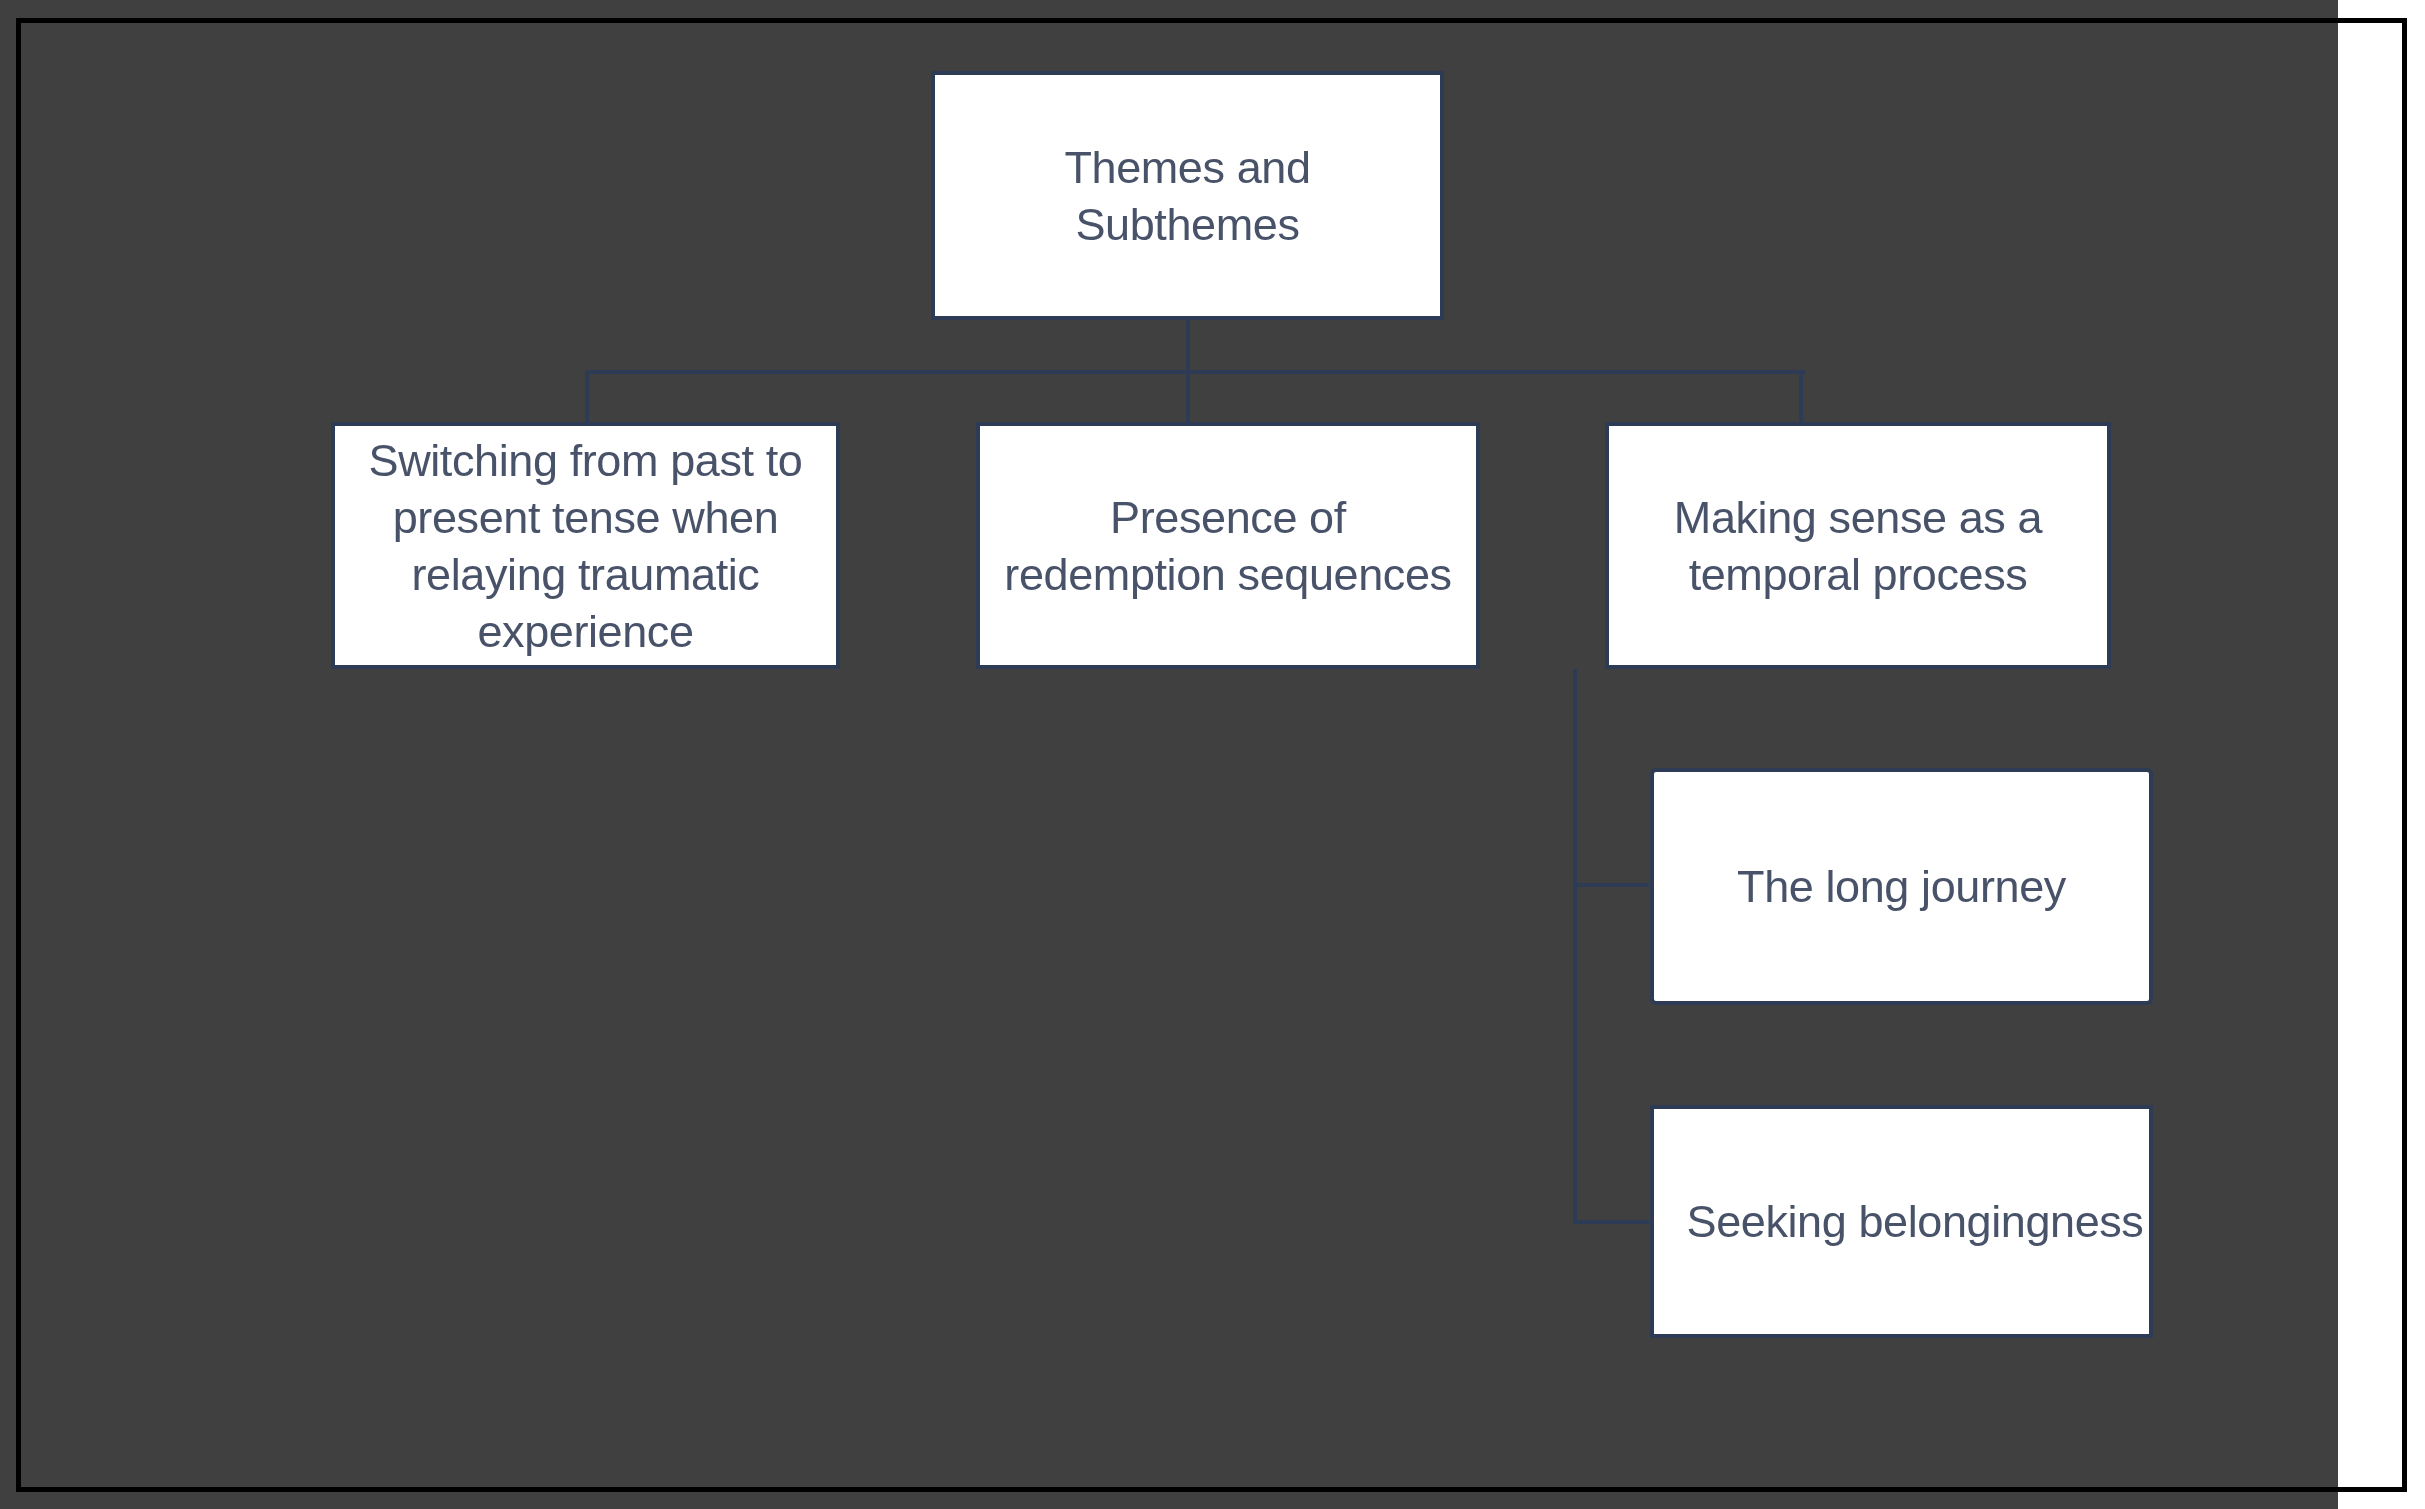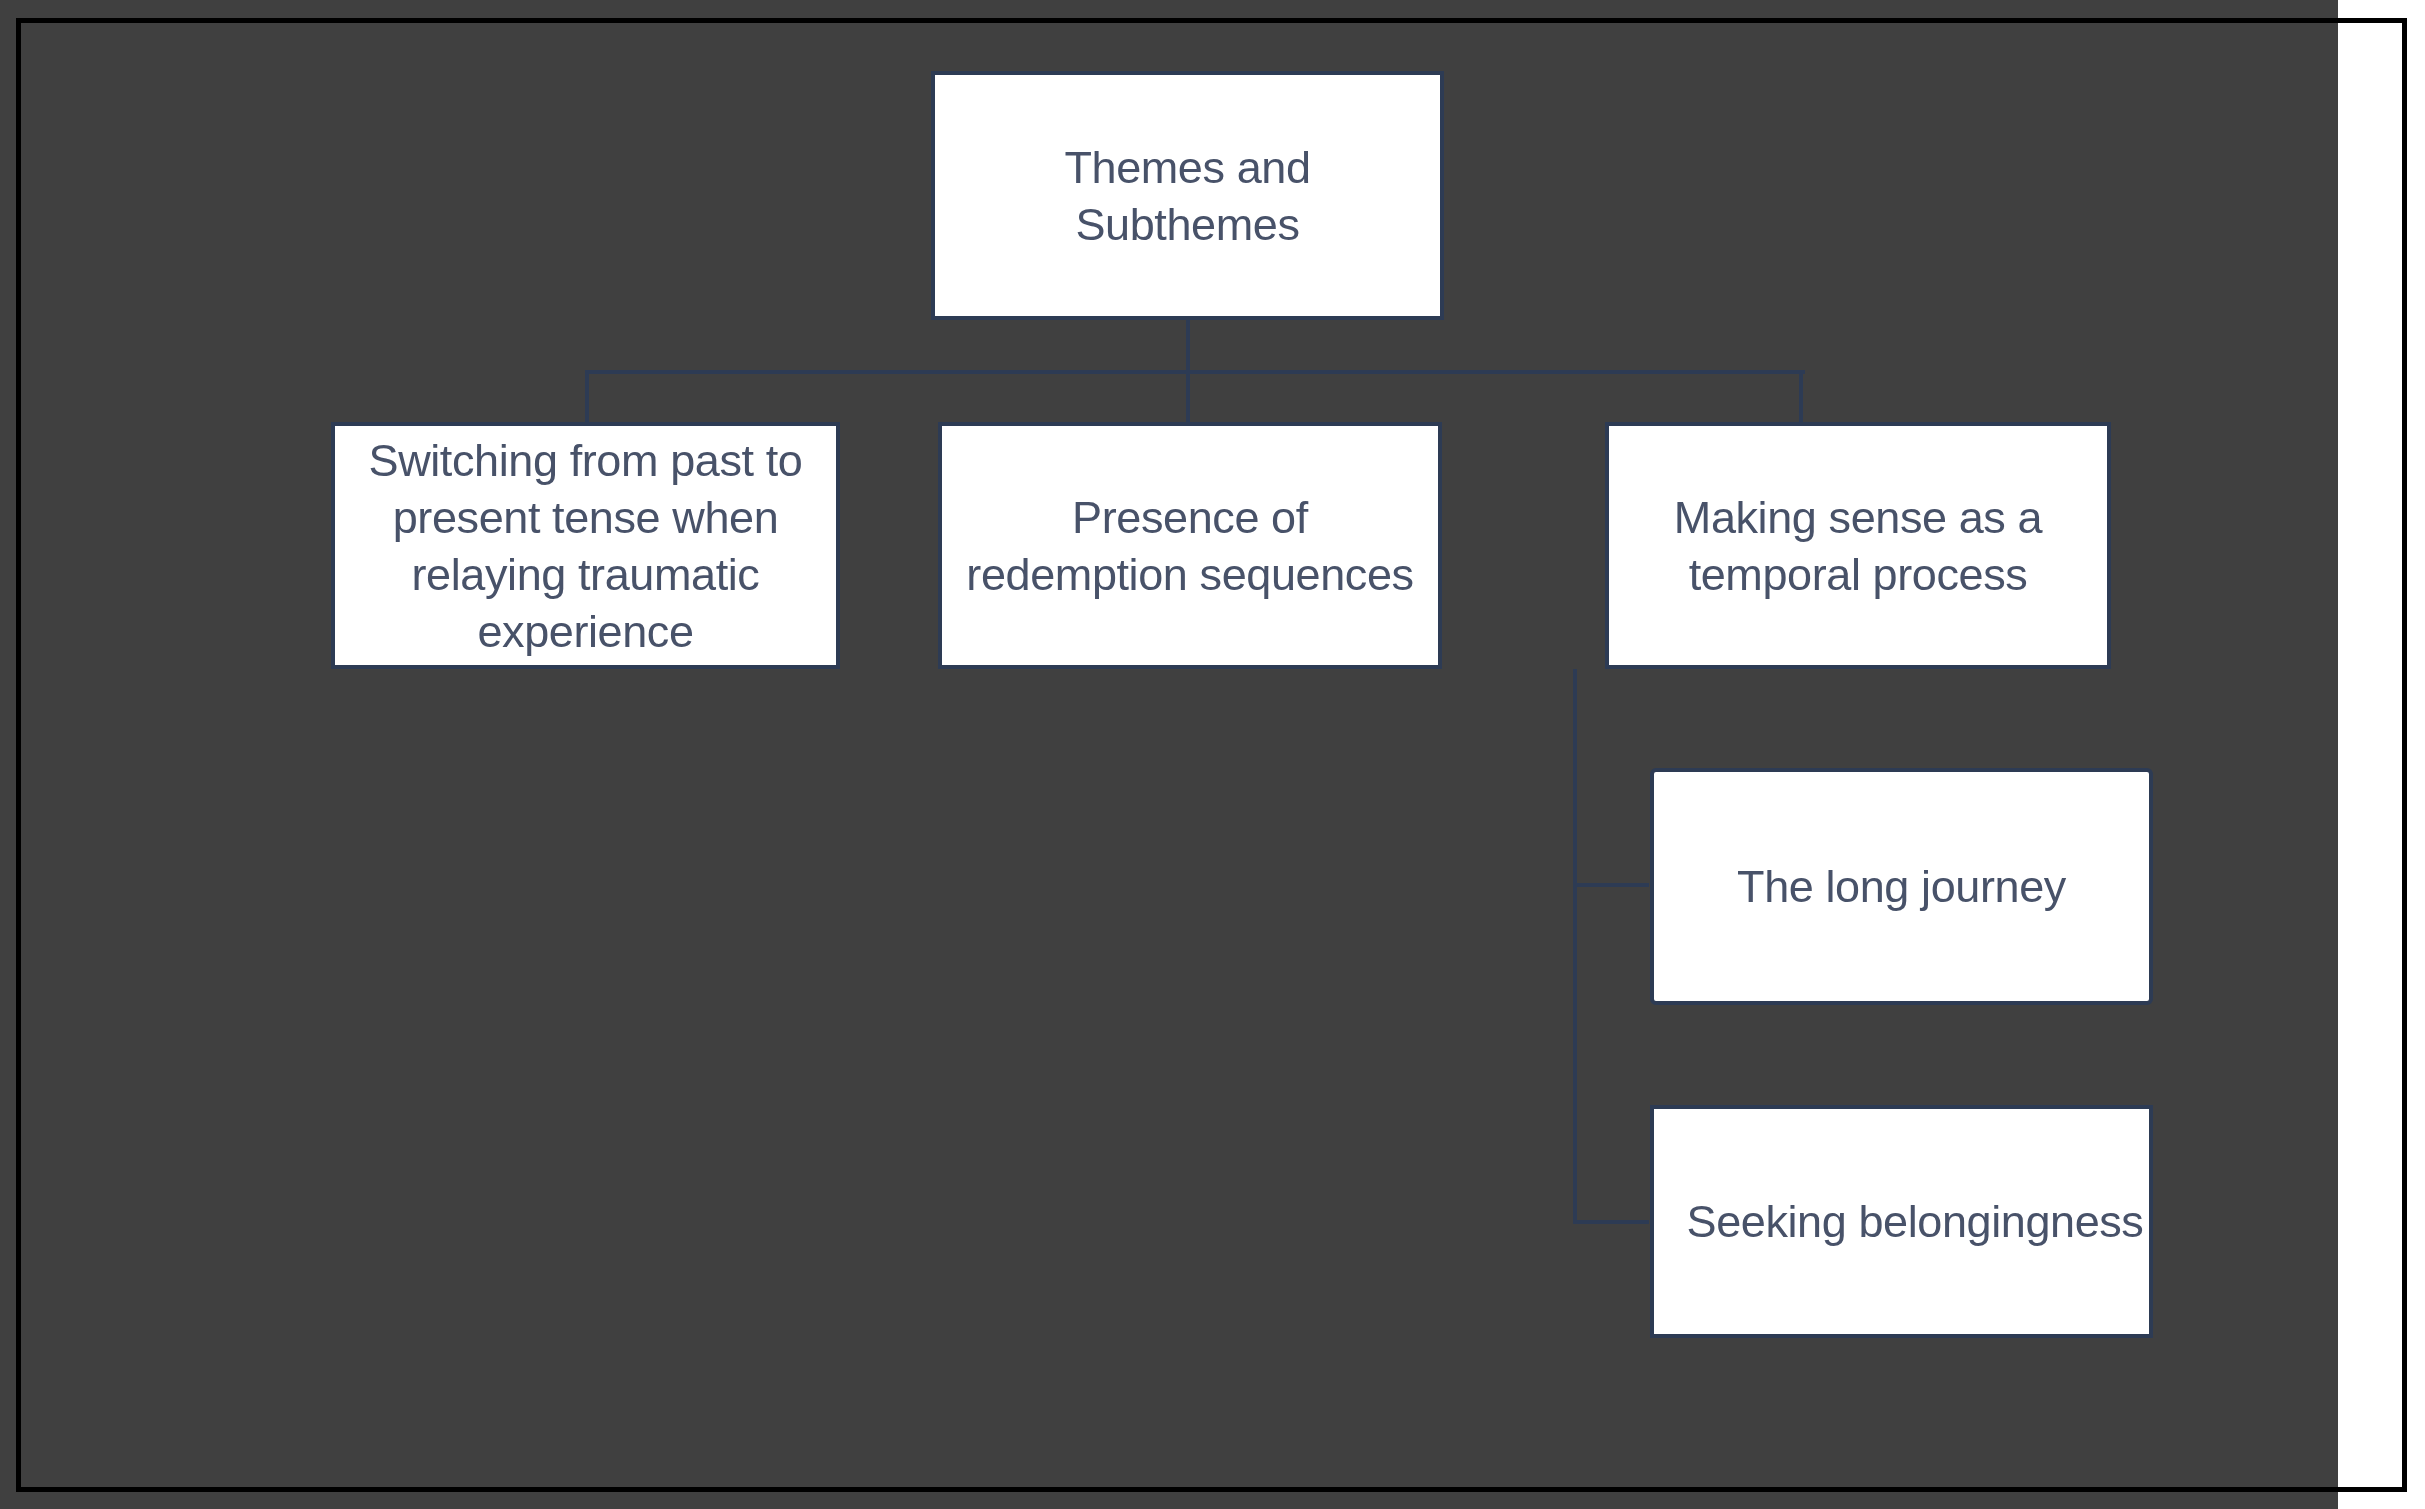--- a/index.html
+++ b/index.html
@@ -40,21 +40,21 @@
     letter-spacing: -0.4px;
     white-space: pre-line;
   }
   .connector {
     position: absolute;
     background: var(--connector-color, #2d3b54);
   }
   
   .n-root      { left: 931px; top: 71px;  width: 513px; height: 249px; }
   .n-switching { left: 331px;  top: 422px; width: 509px; height: 247px; }
-  .n-redemption{ left: 938px; top: 422px; width: 504px; height: 247px; }
+  .n-redemption{ left: 976px; top: 422px; width: 504px; height: 247px; }
   .n-temporal  { left: 1605px; top: 422px; width: 506px; height: 247px; }
   .n-journey   { left: 1650px; top: 768px; width: 503px; height: 237px; border-radius: 6px; }
   .n-seeking   { left: 1650px; top: 1105px; width: 503px; height: 233px; padding-left: 27px; }
   
   .c-root-stem    { left: 1186px; top: 320px;  width: 4.2px;   height: 54px; }
   .c-branch-bar   { left: 585px;  top: 370px;  width: 1220px; height: 4.2px; }
   .c-left-stem    { left: 585px;  top: 370px;  width: 4.2px;   height: 52px; }
   .c-middle-stem  { left: 1186px; top: 370px;  width: 4.2px;   height: 52px; }
   .c-right-stem   { left: 1799px; top: 370px;  width: 4.2px;   height: 52px; }
   .c-temporal-trunk { left: 1573px; top: 669px; width: 4.2px;  height: 555px; }

